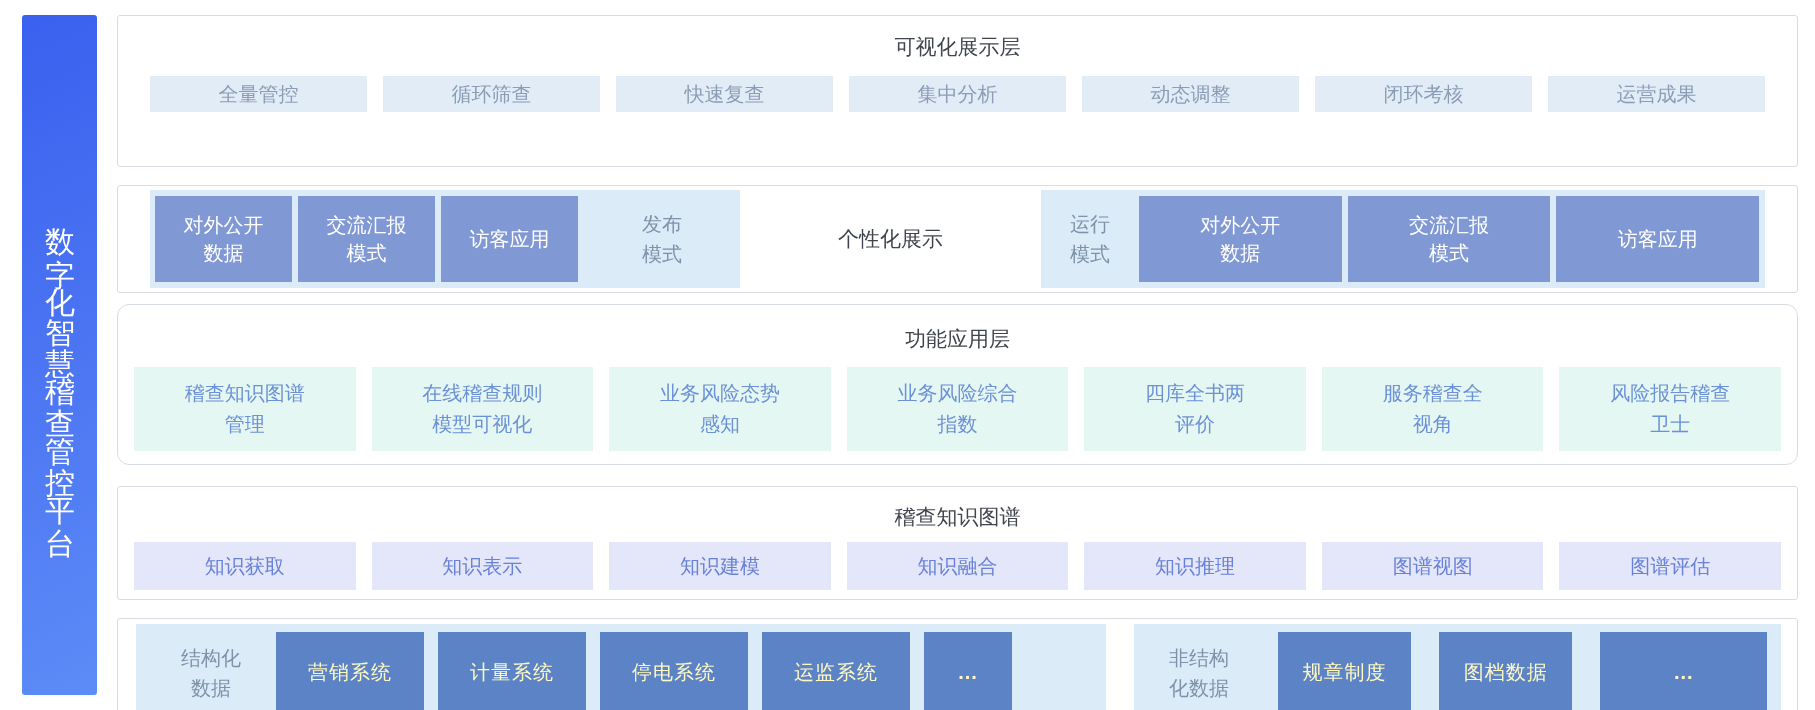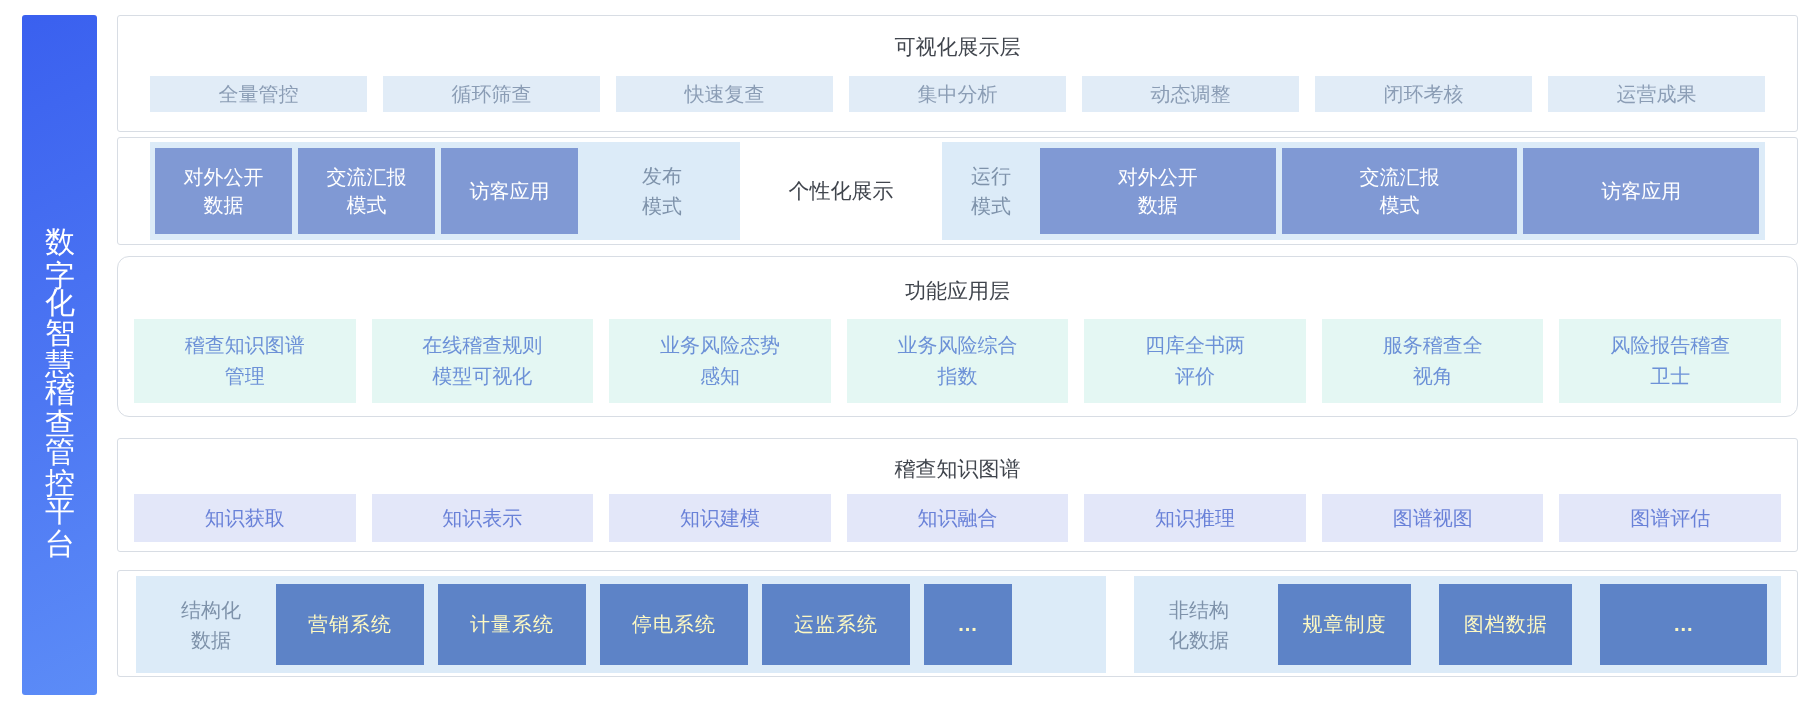--- a/index.html
+++ b/index.html
@@ -14,37 +14,37 @@
   .sidebar-title { writing-mode: vertical-lr; text-orientation: upright; color: #ffffff;
     font-size: 30px; letter-spacing: 30px; font-weight: 500; margin-top: 28px; }
 
   
   .main { position: absolute; left: 117px; top: 15px; width: 1681px; }
   .section { background: #ffffff; border: 1px solid #d8dde4; border-radius: 3px; }
 
   .sec-header { text-align: center; font-size: 21px; color: #40454d; height: 28px; line-height: 28px; }
 
   
-  .s1 { height: 117px; padding: 17px 32px 0; margin-bottom: 5px; }
+  .s1 { height: 152px; padding: 17px 32px 0; margin-bottom: 18px; }
   .s1 .row { margin-top: 15px; display: flex; gap: 16px; }
   .chip { flex: 1; height: 36px; display: flex; align-items: center; justify-content: center;
     font-size: 20px; background: #e1ecf7; color: #8b9db5; }
 
   
   .s2 { height: 108px; margin-bottom: 11px; display: flex; align-items: stretch; padding: 4px 32px; }
   .band { background: #dcebf8; display: flex; align-items: center; }
   .band-label { color: #7e92aa; font-size: 20px; text-align: center; white-space: pre-line; line-height: 1.5; }
   .dark-box { background: #8099d4; color: #ffffff; font-size: 20px; display: flex; align-items: center;
     justify-content: center; text-align: center; white-space: pre-line; line-height: 1.4; }
   .s2 .band-left { width: 590px; padding-left: 5px; gap: 6px; }
   .s2 .band-left .dark-box { width: 137px; height: 86px; }
   .s2 .band-left .band-label { flex: 1; }
   .s2 .middle { flex: 1; display: flex; align-items: center; justify-content: center;
     font-size: 21px; color: #40454d; }
-  .s2 .band-right { width: 823px; padding: 0 6px; gap: 6px; }
+  .s2 .band-right { width: 724px; padding: 0 6px; gap: 6px; }
   .s2 .band-right .band-label { width: 86px; flex: none; }
   .s2 .band-right .dark-box { flex: 1; height: 86px; }
 
   
   .s3 { height: 161px; padding: 20px 16px 0; margin-bottom: 21px; border-radius: 12px; }
   .s3 .row { margin-top: 14px; display: flex; gap: 16px; }
   .cell-teal { flex: 1; height: 84px; background: #e4f7f3; color: #6c91d7; display: flex;
     align-items: center; justify-content: center; text-align: center; font-size: 20px;
     line-height: 1.55; white-space: pre-line; }
 

